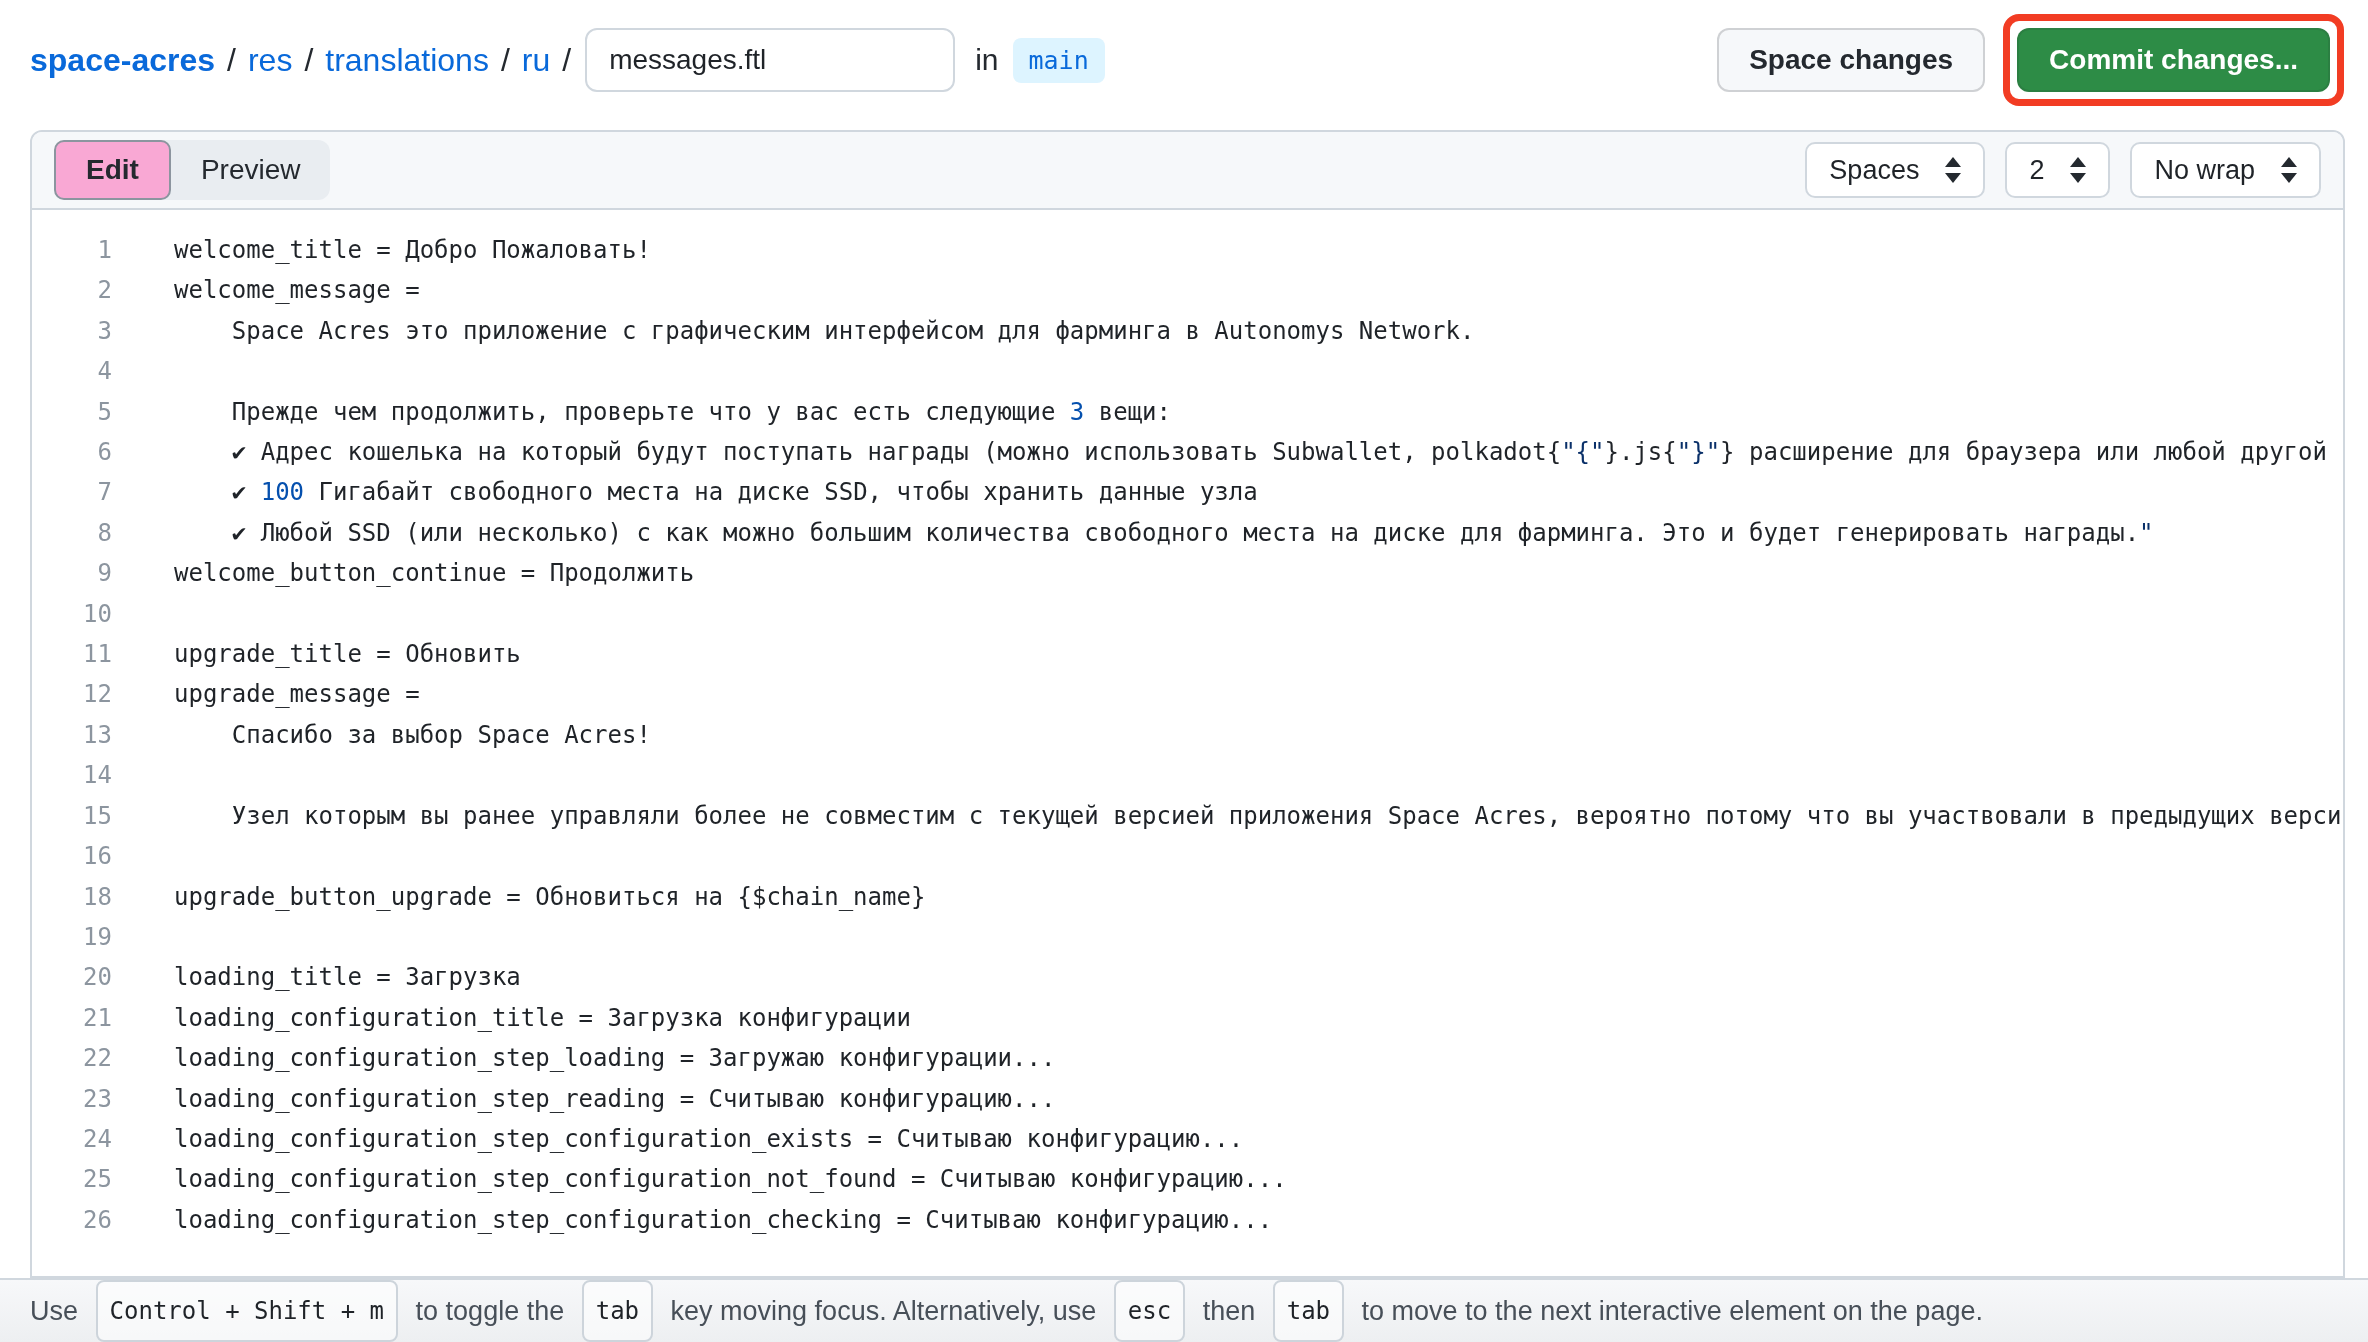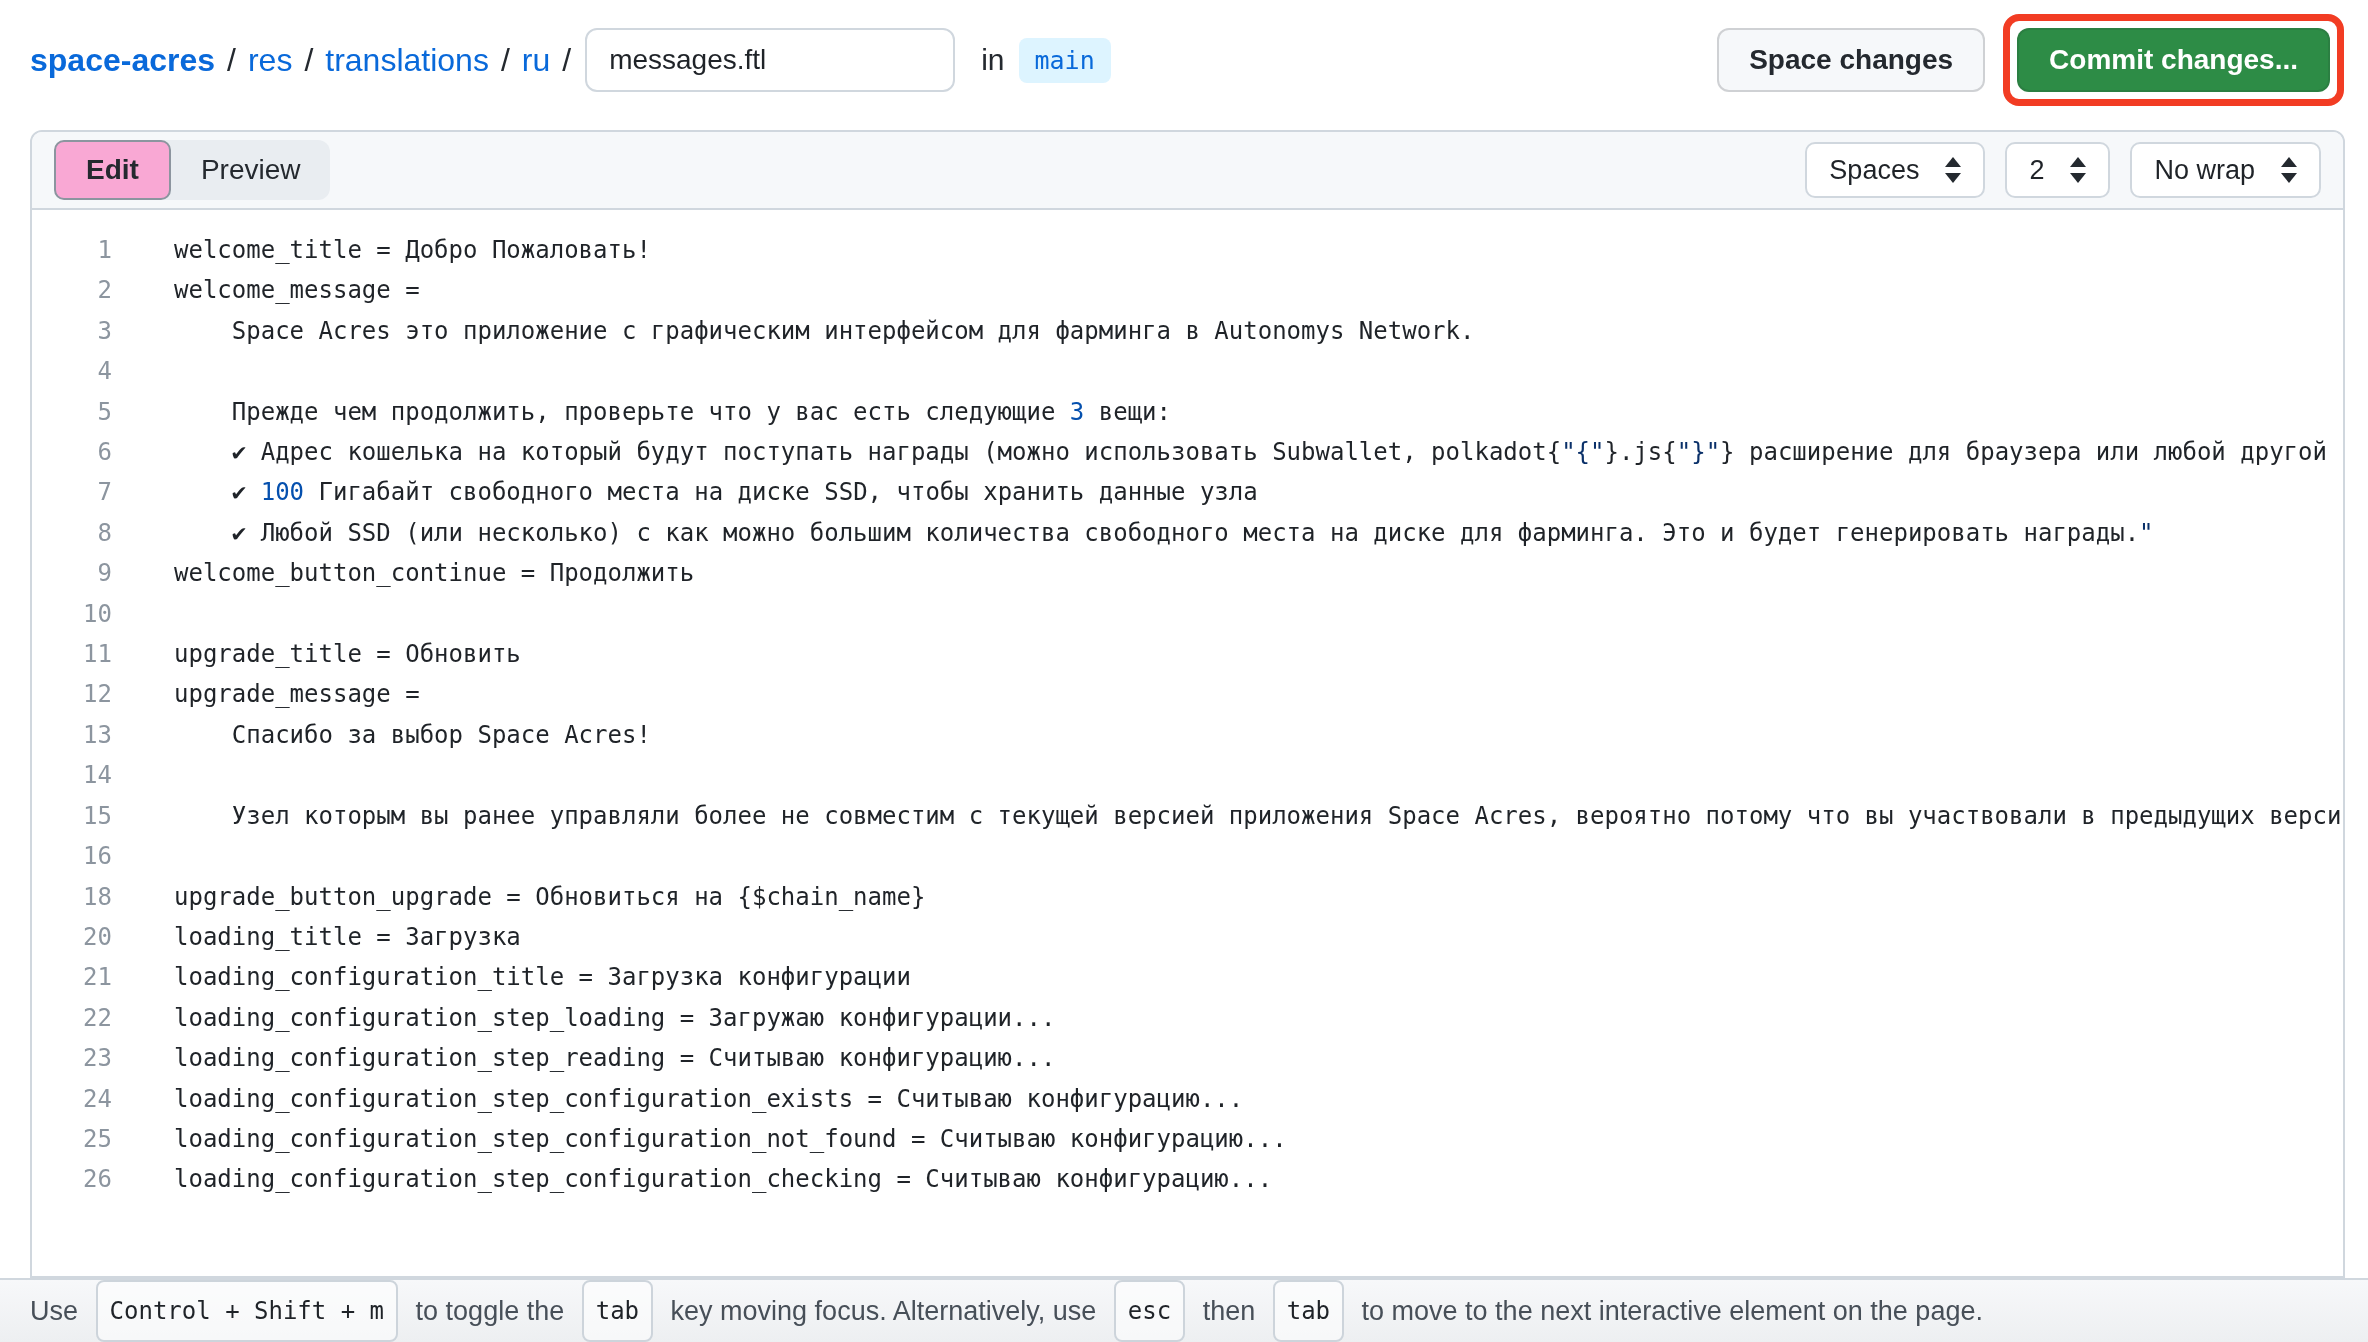--- a/index.html
+++ b/index.html
@@ -9,21 +9,21 @@
   
   .header { position:absolute; top:0; left:0; right:0; height:120px;
     display:flex; align-items:center; padding:0 24px 0 30px; }
   .breadcrumb { display:flex; align-items:center; gap:12px; font-size:32px; white-space:nowrap; }
   .crumb-link { color:#0969da; text-decoration:none; cursor:pointer; }
   .crumb-repo { font-weight:bold; }
   .crumb-sep { color:#24292f; }
   .filename-input { margin-left:14px; width:370px; height:64px; border:2px solid #d0d7de;
     border-radius:12px; font-size:28px; padding:0 22px; color:#1f2328; outline:none;
     font-family:"Liberation Sans", sans-serif; background:#fff; }
-  .in-label { margin-left:26px; font-size:30px; color:#24292f; }
+  .in-label { margin-left:20px; font-size:30px; color:#24292f; }
   .branch-badge { margin-left:14px; background:#ddf4ff; color:#0969da;
     font-family:"DejaVu Sans Mono", monospace; font-size:25px; padding:8px 16px;
     border-radius:8px; }
   .header-actions { margin-left:auto; display:flex; align-items:center; gap:18px; }
   .btn { font-size:28px; font-weight:bold; border-radius:12px; padding:0 30px; height:64px;
     display:flex; align-items:center; cursor:pointer; white-space:nowrap;
     font-family:"Liberation Sans", sans-serif; }
   .btn-secondary { background:#f6f8fa; color:#24292f; border:2px solid rgba(31,35,40,0.18); }
   .btn-primary { background:#2d8c46; color:#ffffff; border:2px solid rgba(31,35,40,0.12); }
   .annotation-ring { border:7px solid #f23c23; border-radius:16px; padding:7px; }
@@ -132,20 +132,21 @@
         <div class="code-row"><span class="ln">8</span><span class="lc"><span class="tok-p">    ✔ Любой SSD (или несколько) с как можно большим количества свободного места на диске для фарминга. Это и будет генерировать награды.</span><span class="tok-s">"</span></span></div>
         <div class="code-row"><span class="ln">9</span><span class="lc"><span class="tok-p">welcome_button_continue = Продолжить</span></span></div>
         <div class="code-row"><span class="ln">10</span><span class="lc"></span></div>
         <div class="code-row"><span class="ln">11</span><span class="lc"><span class="tok-p">upgrade_title = Обновить</span></span></div>
         <div class="code-row"><span class="ln">12</span><span class="lc"><span class="tok-p">upgrade_message =</span></span></div>
         <div class="code-row"><span class="ln">13</span><span class="lc"><span class="tok-p">    Спасибо за выбор Space Acres!</span></span></div>
         <div class="code-row"><span class="ln">14</span><span class="lc"></span></div>
         <div class="code-row"><span class="ln">15</span><span class="lc"><span class="tok-p">    Узел которым вы ранее управляли более не совместим с текущей версией приложения Space Acres, вероятно потому что вы участвовали в предыдущих версия</span></span></div>
         <div class="code-row"><span class="ln">16</span><span class="lc"></span></div>
         <div class="code-row"><span class="ln">18</span><span class="lc"><span class="tok-p">upgrade_button_upgrade = Обновиться на {$chain_name}</span></span></div>
+        <div class="code-row"><span class="ln">19</span><span class="lc"></span></div>
         <div class="code-row"><span class="ln">20</span><span class="lc"><span class="tok-p">loading_title = Загрузка</span></span></div>
         <div class="code-row"><span class="ln">21</span><span class="lc"><span class="tok-p">loading_configuration_title = Загрузка конфигурации</span></span></div>
         <div class="code-row"><span class="ln">22</span><span class="lc"><span class="tok-p">loading_configuration_step_loading = Загружаю конфигурации...</span></span></div>
         <div class="code-row"><span class="ln">23</span><span class="lc"><span class="tok-p">loading_configuration_step_reading = Считываю конфигурацию...</span></span></div>
         <div class="code-row"><span class="ln">24</span><span class="lc"><span class="tok-p">loading_configuration_step_configuration_exists = Считываю конфигурацию...</span></span></div>
         <div class="code-row"><span class="ln">25</span><span class="lc"><span class="tok-p">loading_configuration_step_configuration_not_found = Считываю конфигурацию...</span></span></div>
         <div class="code-row"><span class="ln">26</span><span class="lc"><span class="tok-p">loading_configuration_step_configuration_checking = Считываю конфигурацию...</span></span></div>
       </div>
   </div>
 </div>

